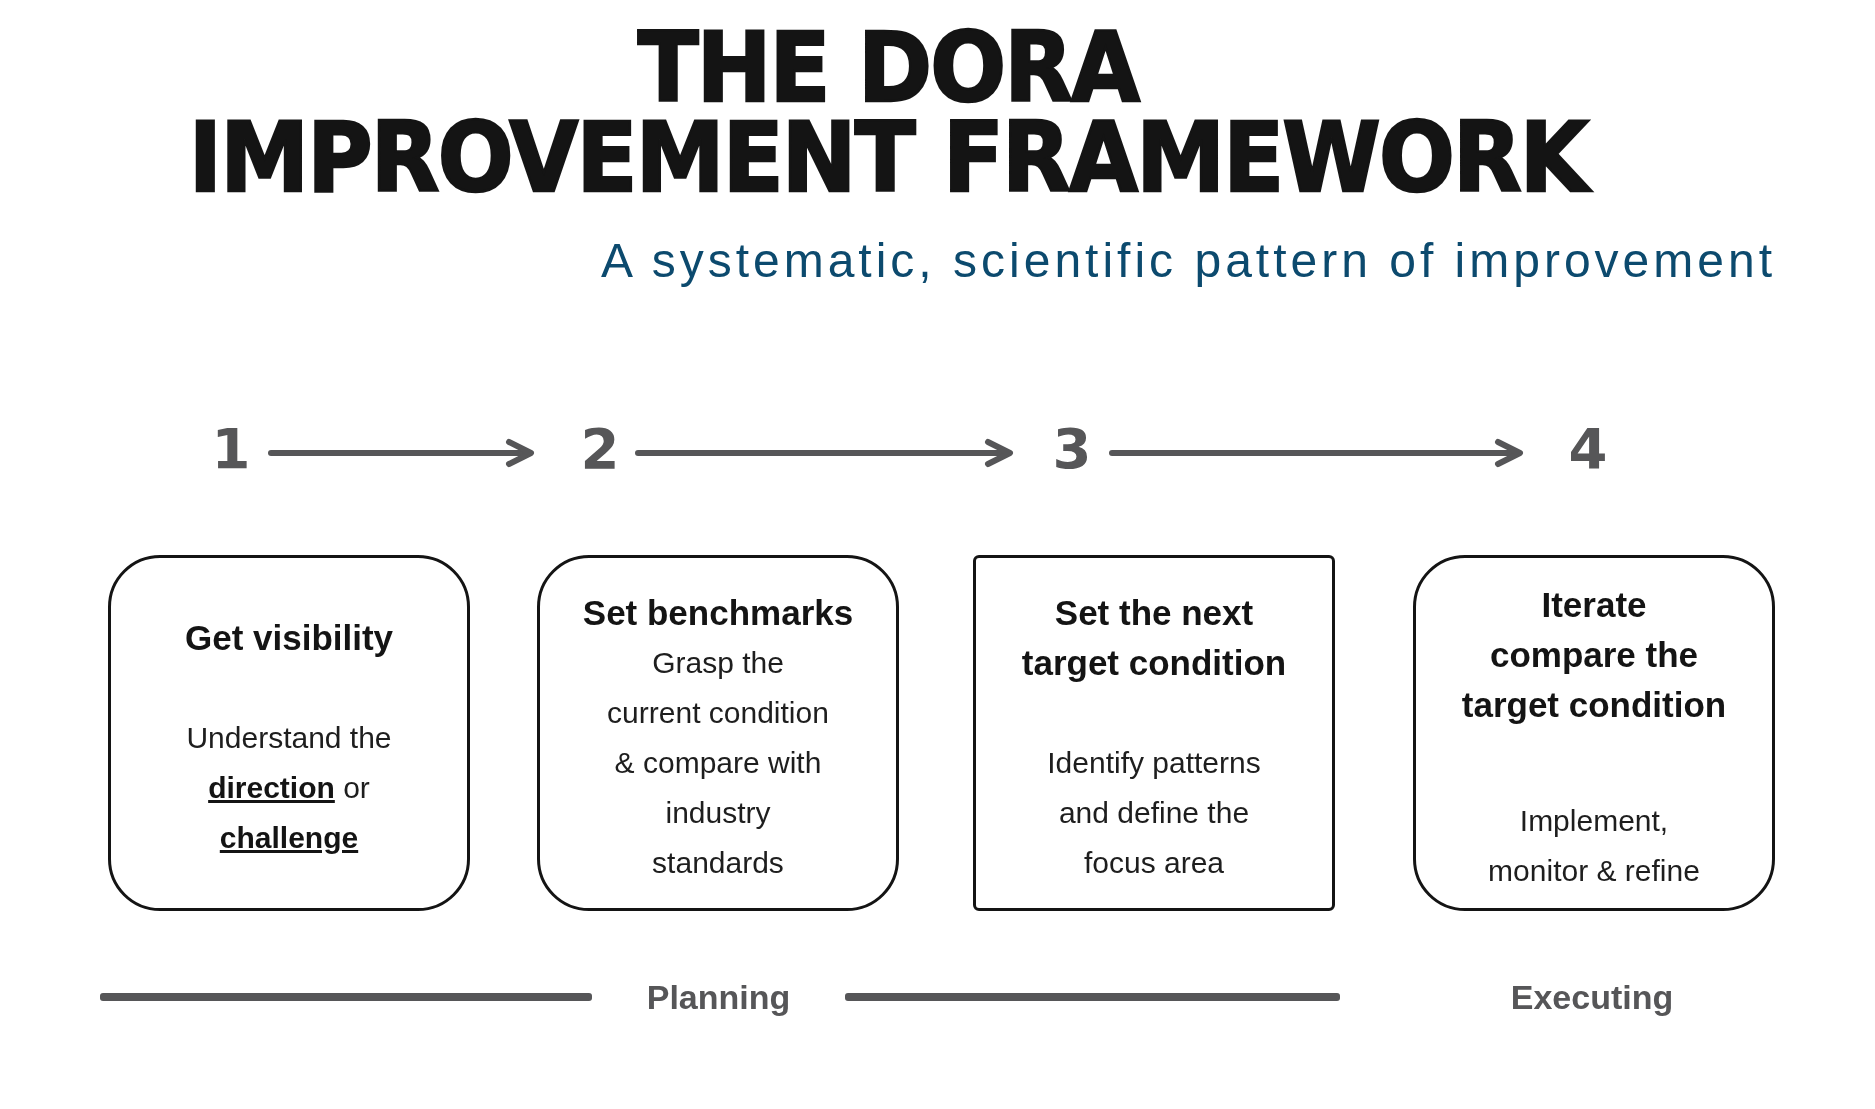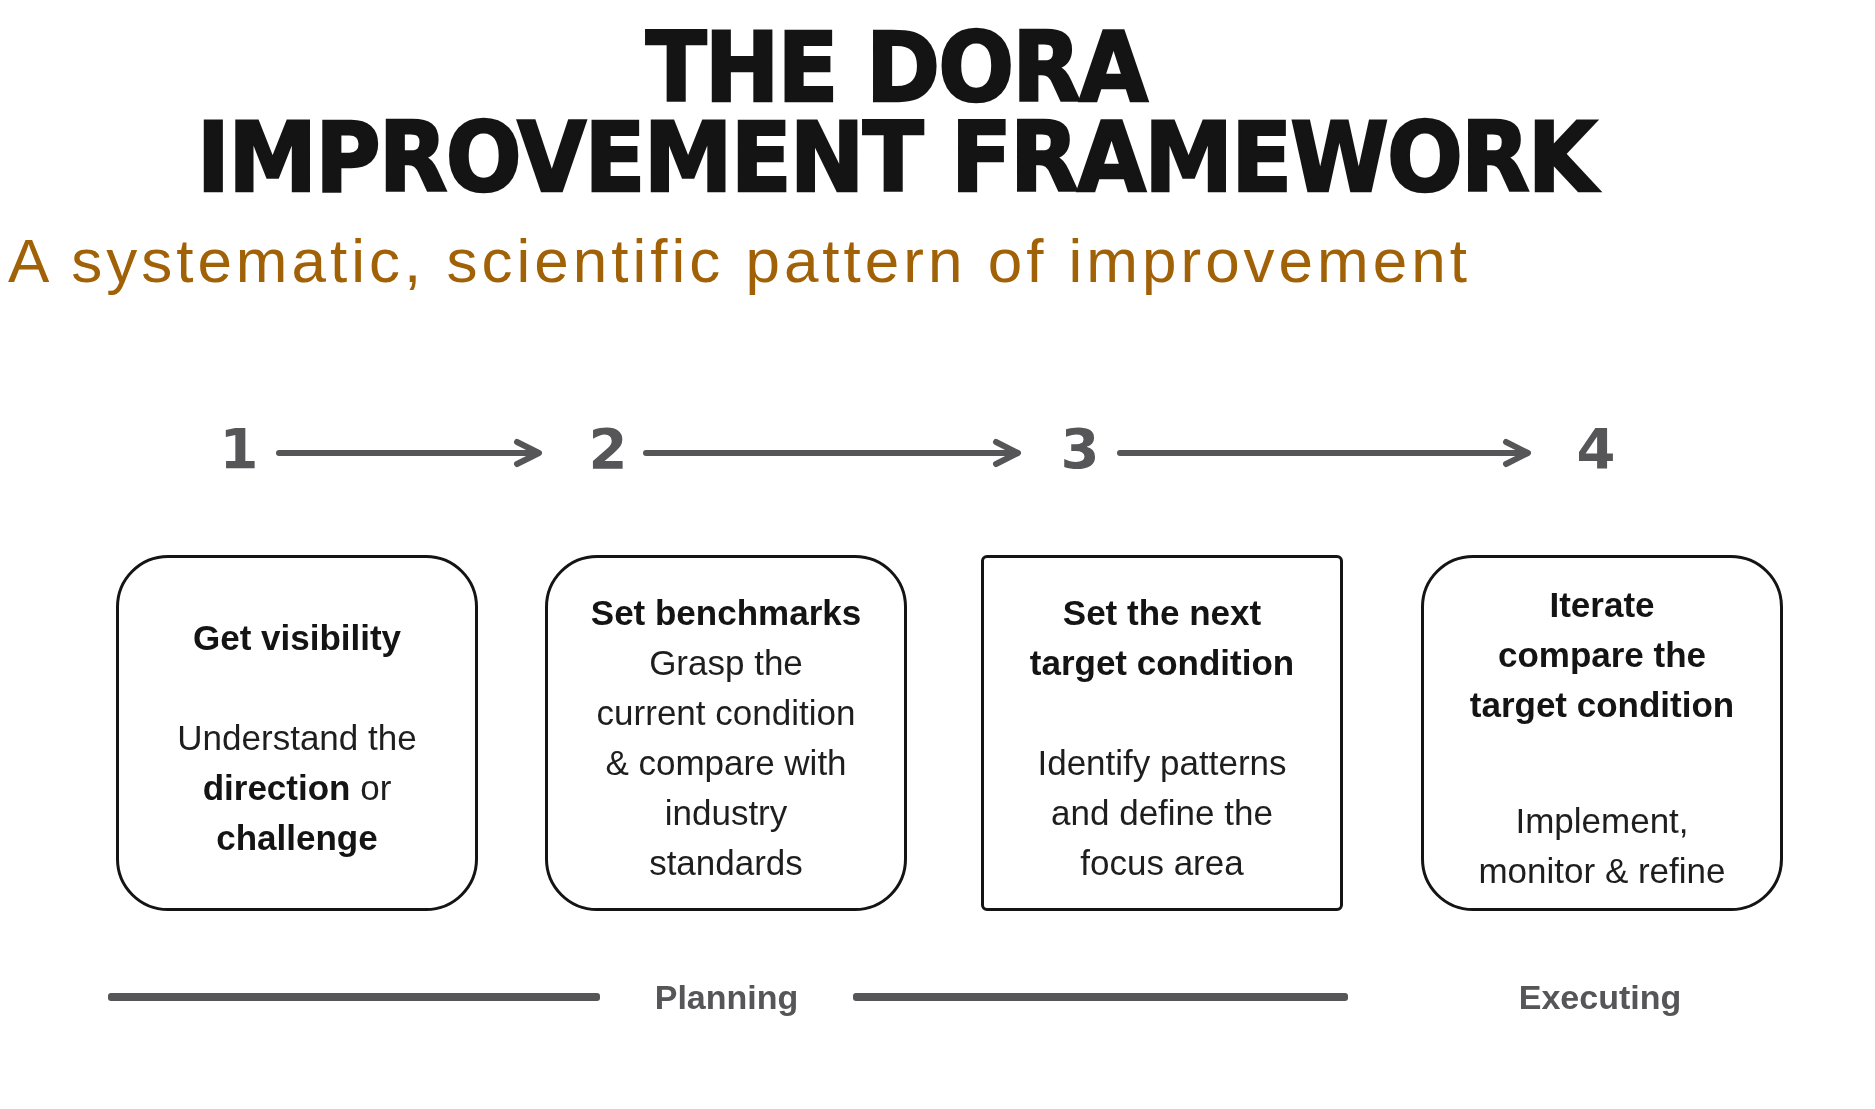--- a/index.html
+++ b/index.html
@@ -1,55 +1,55 @@
 <!DOCTYPE html>
 <html><head>
 <meta charset="utf-8">
 <style>
   html,body{margin:0;padding:0;background:#ffffff;}
   #stage{
     position:relative;width:1776px;height:1109px;background:var(--bg,#ffffff);
-    overflow:hidden;font-family:"Liberation Sans",sans-serif;margin-left:8px;
+    overflow:hidden;font-family:"Liberation Sans",sans-serif;
   }
   
   .title-line{
     position:absolute;left:0;width:100%;text-align:center;
     font-family:"DejaVu Sans",sans-serif;font-weight:900;
     font-size:96px;line-height:92px;letter-spacing:-2px;color:var(--ink,#141414);
     -webkit-text-stroke:2.5px var(--ink,#141414);
     transform:scaleX(0.93);transform-origin:50% 50%;white-space:nowrap;
   }
   #title1{top:22px;}
   #title2{top:112px;}
   .subtitle{
-    position:absolute;top:226px;left:0;width:100%;text-align:left;
-    font-size:62px;line-height:70px;letter-spacing:4px;color:#a16207;white-space:nowrap;
+    position:absolute;top:226px;left:0;width:100%;text-align:right;
+    font-size:48px;line-height:70px;letter-spacing:4px;color:#0c4a6e;white-space:nowrap;
   }
   
   .step-number{
     position:absolute;top:421px;width:100px;text-align:center;
     font-family:"DejaVu Sans",sans-serif;font-weight:700;font-size:56px;line-height:56px;
     color:var(--gray,#565658);
   }
   .arrow{position:absolute;top:438px;height:30px;color:var(--gray,#565658);}
   
   .step-card{
     position:absolute;top:555px;width:362px;height:356px;box-sizing:border-box;
     border:3px solid var(--border,#141414);border-radius:52px;background:#ffffff;
     display:flex;flex-direction:column;justify-content:center;align-items:center;
     text-align:center;padding:10px 16px 0 16px;
   }
   .step-title{
     font-size:35px;line-height:50px;font-weight:700;color:var(--ink,#141414);
   }
   .step-title.gap{margin-bottom:50px;}
   .step-body{
-    font-size:35px;line-height:50px;font-weight:400;color:#1e1e1e;
+    font-size:30px;line-height:50px;font-weight:400;color:#1e1e1e;
   }
-  .step-body strong{font-weight:700;color:#141414;}
+  .step-body strong{font-weight:700;color:#141414;text-decoration:underline;}
   
   .phase-line{
     position:absolute;top:993px;height:8px;background:var(--gray,#565658);border-radius:3px;
   }
   .phase-label{
     position:absolute;top:972px;text-align:center;
     font-weight:700;font-size:34px;line-height:50px;color:var(--gray,#565658);
   }
 </style>
 </head>

